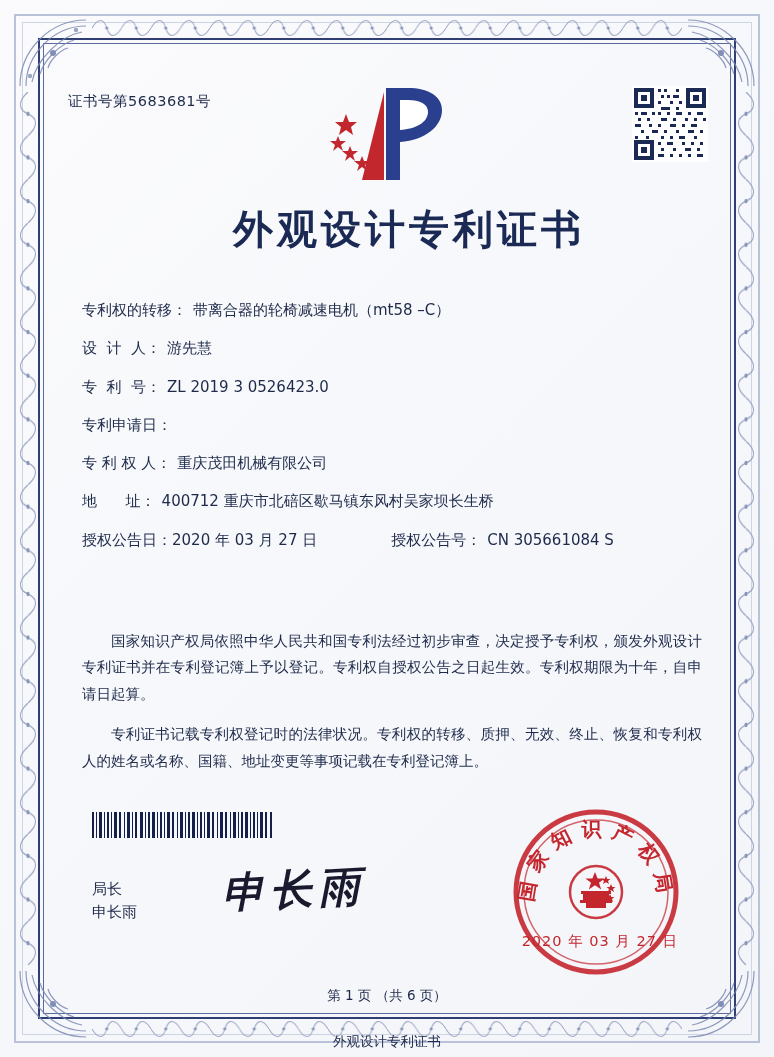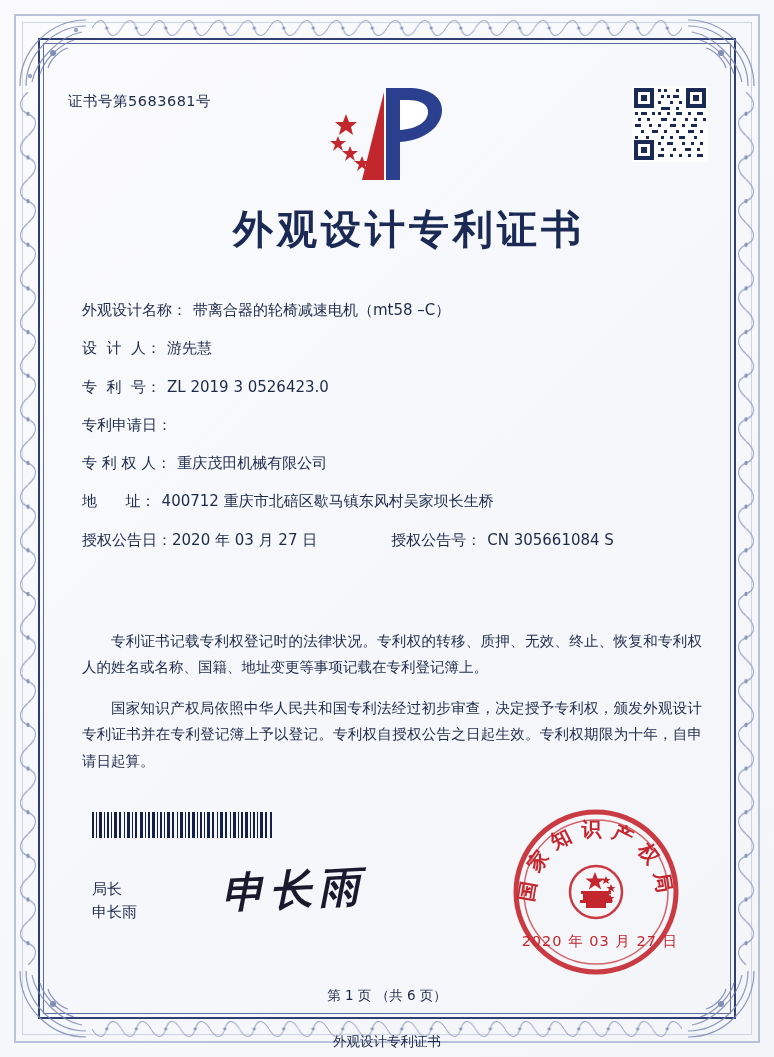--- a/index.html
+++ b/index.html
@@ -416,21 +416,21 @@
           <rect x="56" y="68" width="3" height="3"></rect>
           <rect x="65" y="68" width="6" height="3"></rect>
       </g>
     </svg>
   </div>
 
   <div class="title">外观设计专利证书</div>
 
   <div class="fields">
     <div class="field-row">
-      <span class="field-label">外观设计名称：</span>
+      <span class="field-label">专利权的转移：</span>
       <span class="field-value">带离合器的轮椅减速电机（mt58 –C）</span>
     </div>
     <div class="field-row">
       <span class="field-label">设  计  人：</span>
       <span class="field-value">游先慧</span>
     </div>
     <div class="field-row">
       <span class="field-label">专  利  号：</span>
       <span class="field-value">ZL 2019 3 0526423.0</span>
     </div>
@@ -449,22 +449,22 @@
       <span class="field-label">授权公告日：</span>
       <span>2020 年 03 月 27 日</span>
       <span class="seg2">
         <span class="field-label">授权公告号：</span>
         <span style="margin-left:6px">CN 305661084 S</span>
       </span>
     </div>
   </div>
 
   <div class="paras">
+    <p>国家知识产权局依照中华人民共和国专利法经过初步审查，决定授予专利权，颁发外观设计专利证书并在专利登记簿上予以登记。专利权自授权公告之日起生效。专利权期限为十年，自申请日起算。</p>
     <p>专利证书记载专利权登记时的法律状况。专利权的转移、质押、无效、终止、恢复和专利权人的姓名或名称、国籍、地址变更等事项记载在专利登记簿上。</p>
-    <p>国家知识产权局依照中华人民共和国专利法经过初步审查，决定授予专利权，颁发外观设计专利证书并在专利登记簿上予以登记。专利权自授权公告之日起生效。专利权期限为十年，自申请日起算。</p>
   </div>
 
   <div class="barcode">
     <svg width="180" height="26" viewBox="0 0 180 26" shape-rendering="crispEdges">
       <g fill="#14204a">
         <rect x="0" y="0" width="2" height="26"></rect>
           <rect x="4" y="0" width="1" height="26"></rect>
         <rect x="7" y="0" width="3" height="26"></rect>
           <rect x="12" y="0" width="1" height="26"></rect>
         <rect x="15" y="0" width="2" height="26"></rect>

